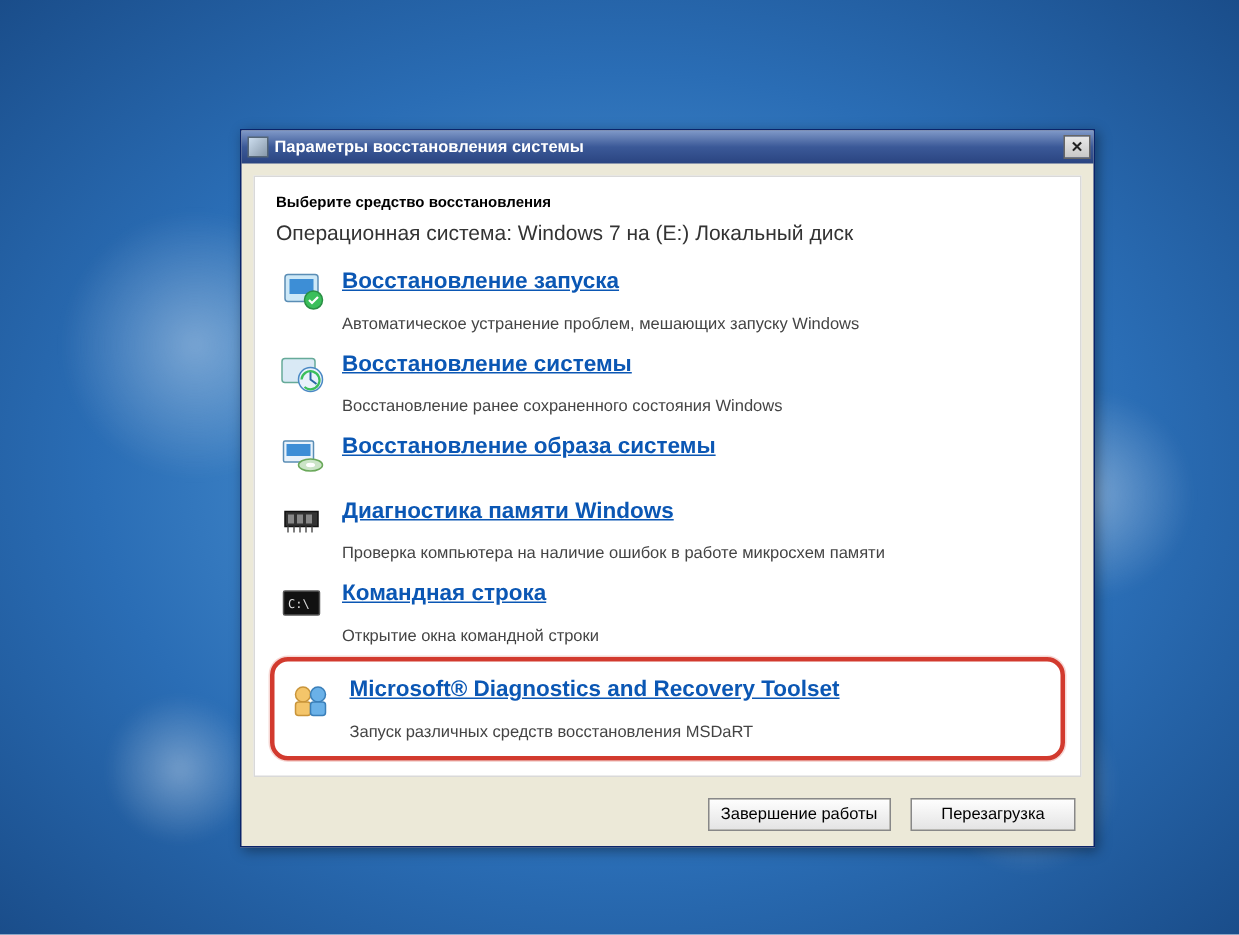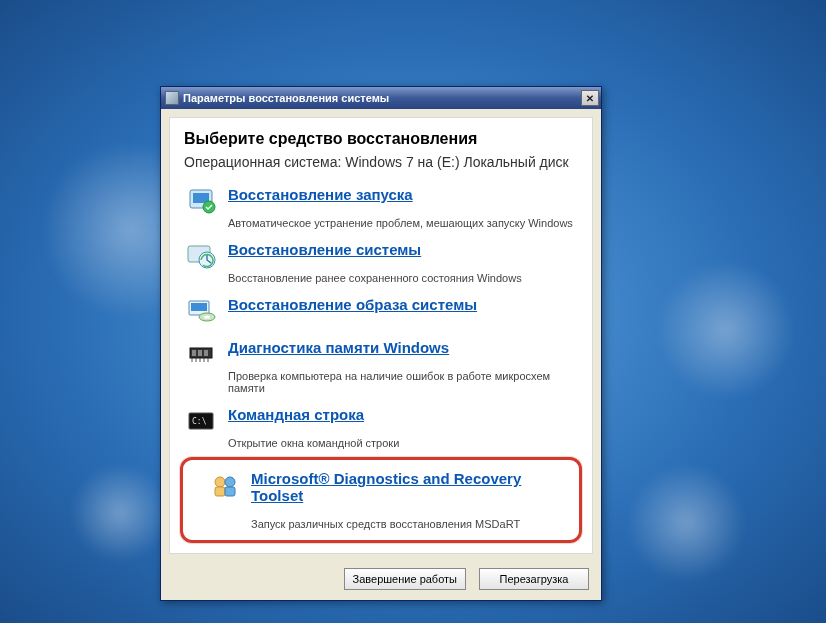--- a/index.html
+++ b/index.html
@@ -17,21 +17,21 @@
   filter: blur(4px);
 }
 .g1 { width: 180px; height: 180px; left: 40px; top: 140px; }
 .g2 { width: 140px; height: 140px; right: 30px; top: 260px; }
 .g3 { width: 100px; height: 100px; left: 70px; bottom: 60px; }
 .g4 { width: 120px; height: 120px; right: 80px; bottom: 40px; }
 
 .window {
   position: absolute;
   left: 160px; top: 86px;
-  width: 442px;
+  width: 570px;
   background: #ece9d8;
   border: 1px solid #0a246a;
   box-shadow: 2px 2px 8px rgba(0,0,0,0.4);
 }
 .titlebar {
   height: 22px;
   background: linear-gradient(to bottom, #8099c8 0%, #3b5998 50%, #2a4480 100%);
   display: flex; align-items: center;
   padding: 0 2px 0 4px;
   color: #fff;
@@ -49,39 +49,39 @@
   display: flex; align-items: center; justify-content: center;
   font-family: Arial; font-size: 10px; font-weight: bold; color:#222;
   cursor: pointer;
 }
 .content {
   background: #fff;
   margin: 8px;
   padding: 12px 14px 10px 14px;
   border: 1px solid #d9d9d9;
 }
-.heading { font-size: 16px; font-weight: bold; margin-bottom: 6px; color:#000; }
+.heading { font-size: 10px; font-weight: bold; margin-bottom: 6px; color:#000; }
 .subline { font-size: 14px; color:#333; margin-bottom: 10px; }
 .option {
   display: flex; align-items: flex-start;
   padding: 6px 2px;
   gap: 10px;
 }
 .icon-cell { width: 32px; height: 30px; flex-shrink: 0; display:flex; align-items:center; justify-content:center; }
 .opt-text { flex: 1; }
 .opt-link {
   color: #0b57b4; text-decoration: underline;
   font-weight: bold; font-size: 15px; cursor: pointer;
   display: inline-block; margin-bottom: 14px;
 }
 .opt-desc { font-size: 11px; color: #444; }
 .highlight {
   border: 3px solid #d23a2e;
   border-radius: 12px;
-  padding: 4px 24px;
+  padding: 4px 6px;
   margin: 2px -4px 0 -4px;
   box-shadow: 0 0 0 1px rgba(210,58,46,0.2);
 }
 .footer {
   padding: 6px 12px 10px 0;
   display: flex; justify-content: flex-end; gap: 13px;
 }
 .btn {
   min-width: 110px; height: 22px;
   background: linear-gradient(#fefefe,#e4e4e4);

